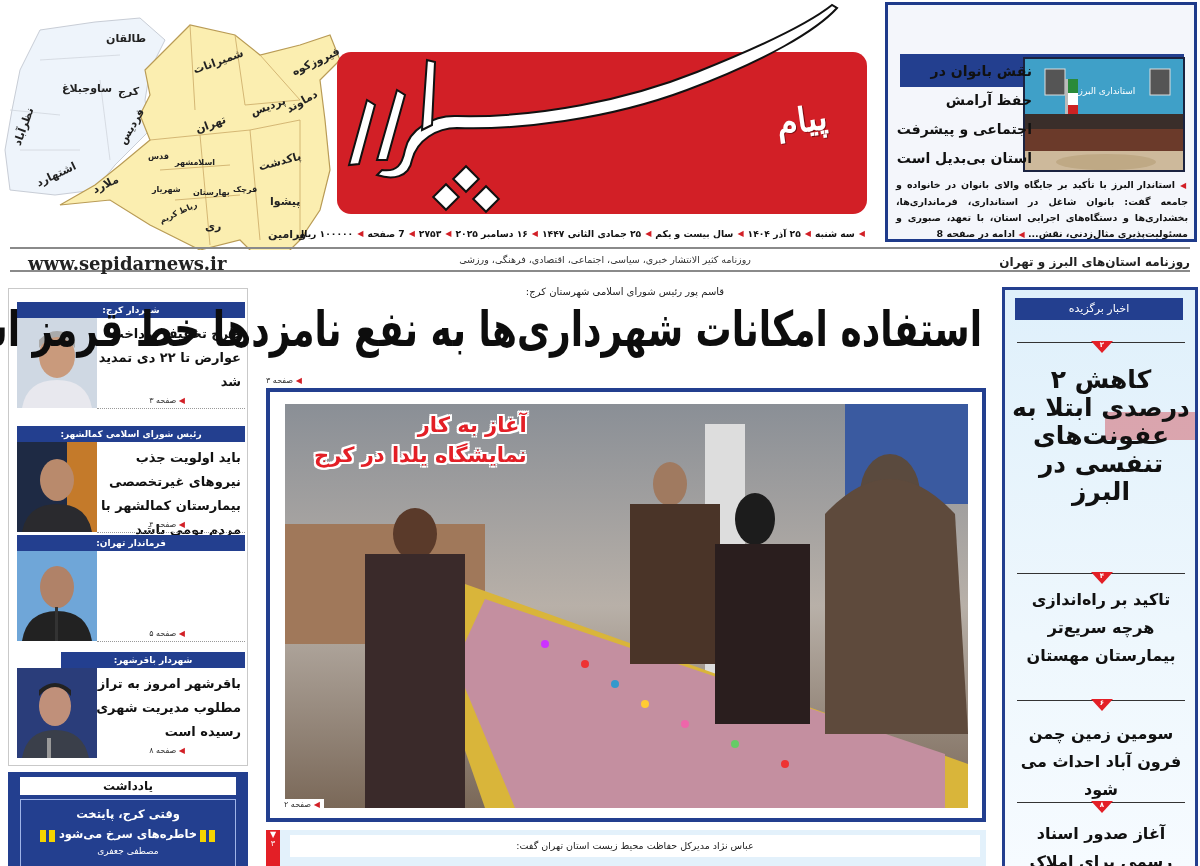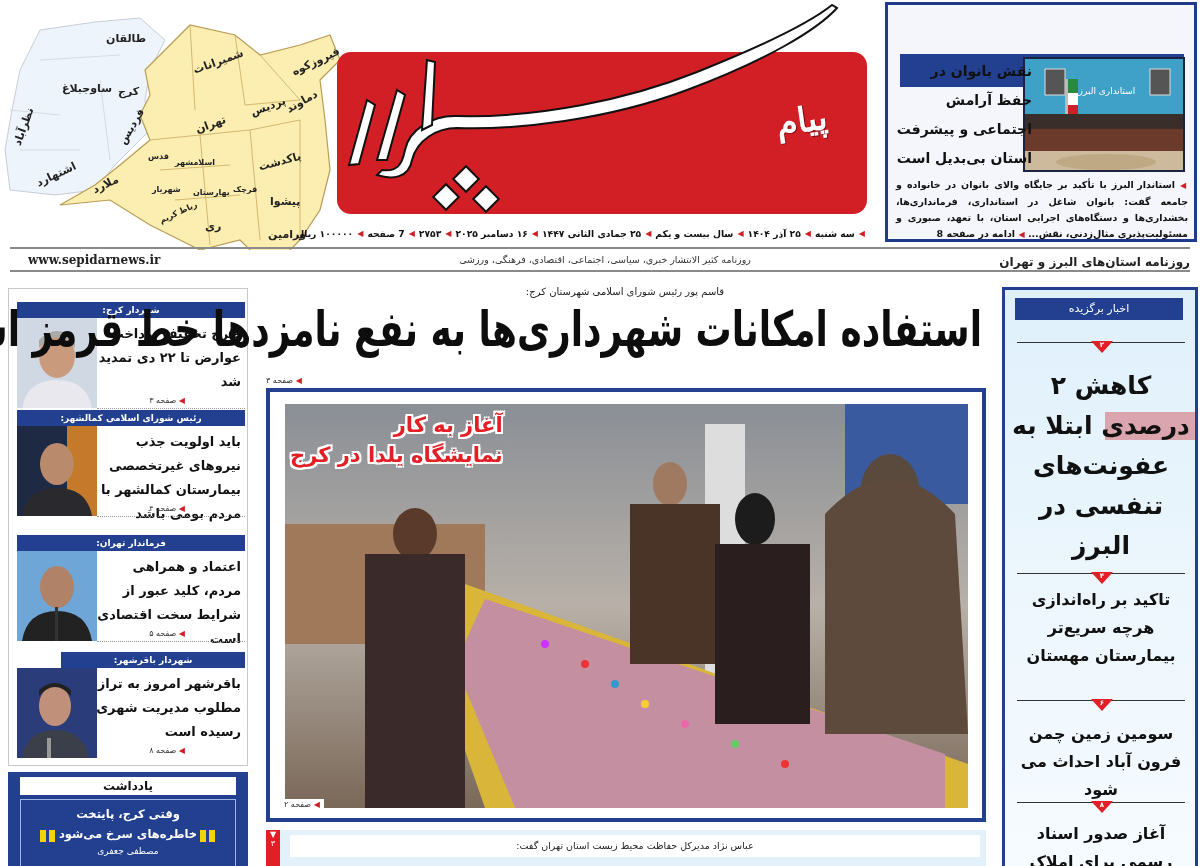--- a/index.html
+++ b/index.html
@@ -19,21 +19,21 @@
   #masthead svg { position: absolute; left: 0; top: -52px; width: 530px; height: 214px; overflow: visible; }
   .logo-text { position: absolute; color: #fff; font-family: "DejaVu Serif", serif; font-weight: bold; }
   #paygam { right: 40px; top: 48px; font-size: 34px; transform: rotate(-8deg); text-shadow: 1px 1px 0 #7a0b10; }
 
   #issue-line { left: 340px; top: 225px; width: 525px; height: 16px; font-size: 9.2px; font-weight: bold; color: #111; text-align: right; white-space: nowrap; display: flex; gap: 4px; justify-content: flex-start; align-items: center; }
   .tri { color: #d21f26; font-size: 8px; }
 
   
   .hrule { position: absolute; height: 2px; background: #8a8a8a; }
   #tagline { left: 330px; top: 254px; width: 550px; text-align: center; font-size: 9.5px; color: #333; }
-  #website { left: 28px; top: 253px; font-family: "DejaVu Serif", serif; font-weight: bold; font-size: 12px; color: #222; }
+  #website { left: 28px; top: 253px; font-family: "DejaVu Serif", serif; font-weight: bold; font-size: 18px; color: #222; }
   #region-tag { right: 10px; top: 255px; font-size: 12px; font-weight: bold; color: #222; }
 
   
   #governor-box { left: 885px; top: 2px; width: 312px; height: 240px; border: 3px solid #1e3a8a; background: #f4f6fb; }
   #governor-box .kicker { position: absolute; left: 12px; top: 13px; width: 284px; height: 33px; background: #233f8f; color: #fff; font-size: 10px; font-weight: bold; text-align: right; padding: 7px 28px; direction: rtl; margin-top: 36px; }
   #governor-box .photo { position: absolute; left: 135px; top: 52px; width: 162px; height: 115px; border: 2px solid #1b2340; overflow: hidden; }
   #governor-box .headline { position: absolute; right: 162px; top: 52px; width: 140px; font-size: 14px; font-weight: bold; line-height: 29px; text-align: right; direction: rtl; color: #111; }
   #governor-box .lead { position: absolute; left: 8px; top: 172px; width: 292px; font-size: 9.5px; line-height: 16px; font-weight: bold; text-align: justify; direction: rtl; color: #111; }
   #governor-box .cont { color: #111; font-weight: bold; }
 
@@ -55,35 +55,35 @@
   .quote-mark span { width: 6px; height: 12px; background: #f4d400; display: block; }
 
   
   #main-kicker { left: 270px; top: 286px; width: 710px; text-align: center; font-size: 10px; color: #222; direction: rtl; }
   #main-headline { left: 262px; top: 300px; width: 720px; text-align: center; font-size: 36px; font-weight: bold; color: #0d0d0d; direction: rtl; letter-spacing: -1.5px; white-space: nowrap; transform: scaleY(1.35); transform-origin: top center; line-height: 44px; }
   #main-page { left: 266px; top: 376px; font-size: 8px; color: #333; direction: rtl; }
 
   #photo-frame { left: 266px; top: 388px; width: 720px; height: 434px; border: 4px solid #233f8f; background: #fff; }
   #photo { position: absolute; left: 15px; top: 12px; width: 683px; height: 404px; overflow: hidden; background: #6b5a4a; }
   #photo-caption { position: absolute; left: 20px; top: 18px; text-align: right; direction: rtl; }
-  #photo-caption .l { font-size: 21px; font-weight: bold; color: #e31f26; line-height: 30px; text-shadow: -2px -2px 0 #fff, 2px -2px 0 #fff, -2px 2px 0 #fff, 2px 2px 0 #fff, 0 2px 0 #fff, 2px 0 0 #fff, -2px 0 0 #fff, 0 -2px 0 #fff; }
+  #photo-caption .l { font-size: 21px; font-weight: bold; color: #e31f26; line-height: 30px; text-shadow: -2px -2px 0 #fff, 2px -2px 0 #fff, -2px 2px 0 #fff, 2px 2px 0 #fff, 0 2px 0 #fff, 2px 0 0 #fff, -2px 0 0 #fff, 0 -2px 0 #fff; margin-left: 24px; }
   #photo-page { position: absolute; left: 10px; bottom: 8px; background: #fff; font-size: 8px; padding: 1px 4px; color: #333; direction: rtl; }
 
   #bottom-strip { left: 266px; top: 830px; width: 720px; height: 36px; background: #e3f1fb; }
   #bottom-strip .redtab { position: absolute; left: 0; top: 0; width: 14px; height: 36px; background: #e31f26; color: #fff; font-size: 8px; text-align: center; }
   #bottom-strip .kick { position: absolute; left: 24px; top: 5px; width: 690px; height: 22px; background: #fff; font-size: 9.5px; text-align: center; line-height: 22px; color: #222; direction: rtl; }
 
   
   #right-col { left: 1002px; top: 287px; width: 196px; height: 579px; border: 3px solid #233f8f; border-bottom: none; background: linear-gradient(#dff0fb, #eef7fd 60%, #f6fbff); overflow: hidden; }
   #right-col .hdr { position: absolute; left: 10px; top: 8px; width: 168px; height: 22px; background: #233f8f; color: #fff; font-size: 11px; text-align: center; line-height: 22px; direction: rtl; }
   .rsep { position: absolute; left: 12px; width: 168px; height: 1px; background: #333; }
   .rsep .num { position: absolute; left: 74px; top: -1px; width: 0; height: 0; border-left: 11px solid transparent; border-right: 11px solid transparent; border-top: 12px solid #e31f26; }
   .rsep .numtxt { position: absolute; left: 78px; top: -1px; width: 14px; text-align: center; font-size: 7px; color: #fff; font-weight: bold; }
   .rhead { position: absolute; left: 4px; width: 184px; text-align: center; font-weight: bold; direction: rtl; color: #111; }
-  #rh1 { top: 76px; font-size: 25px; line-height: 40px; letter-spacing: -0.5px; }
+  #rh1 { top: 76px; font-size: 25px; line-height: 28px; letter-spacing: -0.5px; }
   #rh1-band { position: absolute; left: 100px; top: 122px; width: 100px; height: 28px; background: rgba(210,100,110,0.55); }
   #rh2 { top: 296px; font-size: 16px; line-height: 28px; }
   #rh3 { top: 430px; font-size: 16px; line-height: 28px; }
   #rh4 { top: 530px; font-size: 16px; line-height: 28px; }
 </style>
 </head>
 <body>
 
 <div id="map" class="abs">
   <svg viewBox="0 0 345 250">
@@ -192,21 +192,21 @@
           <ellipse cx="40" cy="38" rx="18" ry="22" fill="#c99a7c"></ellipse>
           <path d="M22,30 Q40,8 58,30 L58,22 Q40,4 22,22 Z" fill="#aaa"></path>
           <path d="M5,90 Q10,62 40,62 Q70,62 75,90 Z" fill="#e8e8ee"></path>
         </svg>
     </div>
     <div class="head">طرح تخفیف پرداخت عوارض تا ۲۲ دی تمدید شد</div>
     <div class="page"><span class="tri">◀</span> <span>صفحه ۳</span></div>
     <div class="dots"></div>
   </div>
 
-  <div class="lstory" style="top:121px;height:115px;">
+  <div class="lstory" style="top:137px;height:115px;">
     <div class="kick">رئیس شورای اسلامی کمالشهر:</div>
     <div class="pic">
       <svg width="80" height="90" viewBox="0 0 80 90">
           <rect width="80" height="90" fill="#1e2a44"></rect>
           <rect x="50" width="30" height="90" fill="#c47a2a"></rect>
           <ellipse cx="40" cy="38" rx="17" ry="21" fill="#b98a6c"></ellipse>
           <path d="M5,90 Q10,62 40,62 Q70,62 75,90 Z" fill="#2a2a2e"></path>
         </svg>
     </div>
     <div class="head">باید اولویت جذب نیروهای غیرتخصصی بیمارستان کمالشهر با مردم بومی باشد</div>
@@ -217,21 +217,20 @@
   <div class="lstory" style="top:246px;height:115px;">
     <div class="kick">فرماندار تهران:</div>
     <div class="pic">
       <svg width="80" height="90" viewBox="0 0 80 90">
           <rect width="80" height="90" fill="#6fa6d8"></rect>
           <ellipse cx="40" cy="36" rx="17" ry="21" fill="#b08268"></ellipse>
           <path d="M5,90 Q10,60 40,60 Q70,60 75,90 Z" fill="#222"></path>
           <rect x="38" y="56" width="3" height="34" fill="#333"></rect>
         </svg>
     </div>
-    <div class="head">اعتماد و همراهی مردم، کلید عبور از شرایط سخت اقتصادی است</div>
     <div class="page"><span class="tri">◀</span> <span>صفحه ۵</span></div>
     <div class="dots"></div>
   </div>
 
   <div class="lstory" style="top:363px;height:115px;padding-left:44px;">
     <div class="kick">شهردار باقرشهر:</div>
     <div class="pic">
       <svg width="80" height="90" viewBox="0 0 80 90">
           <rect width="80" height="90" fill="#2a3d7a"></rect>
           <ellipse cx="38" cy="38" rx="16" ry="20" fill="#c0907a"></ellipse>

